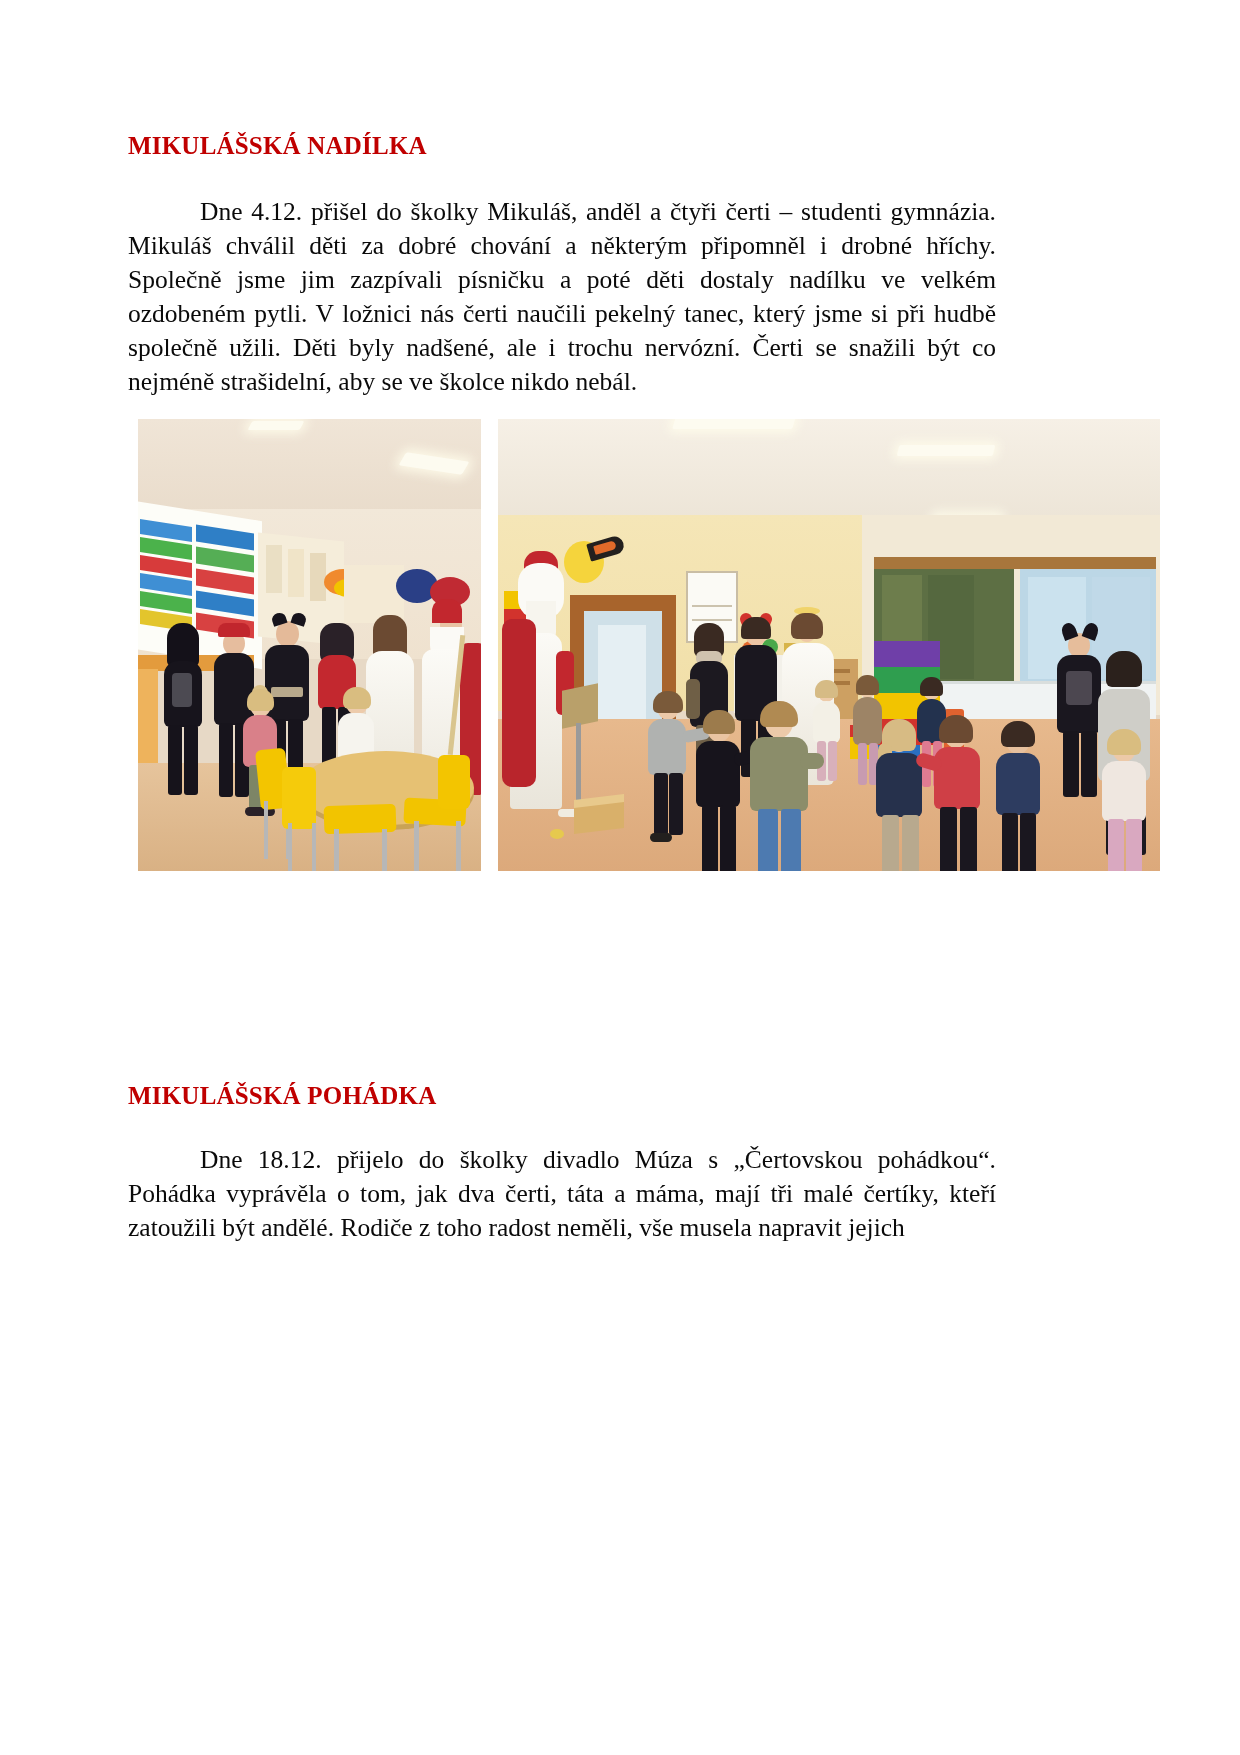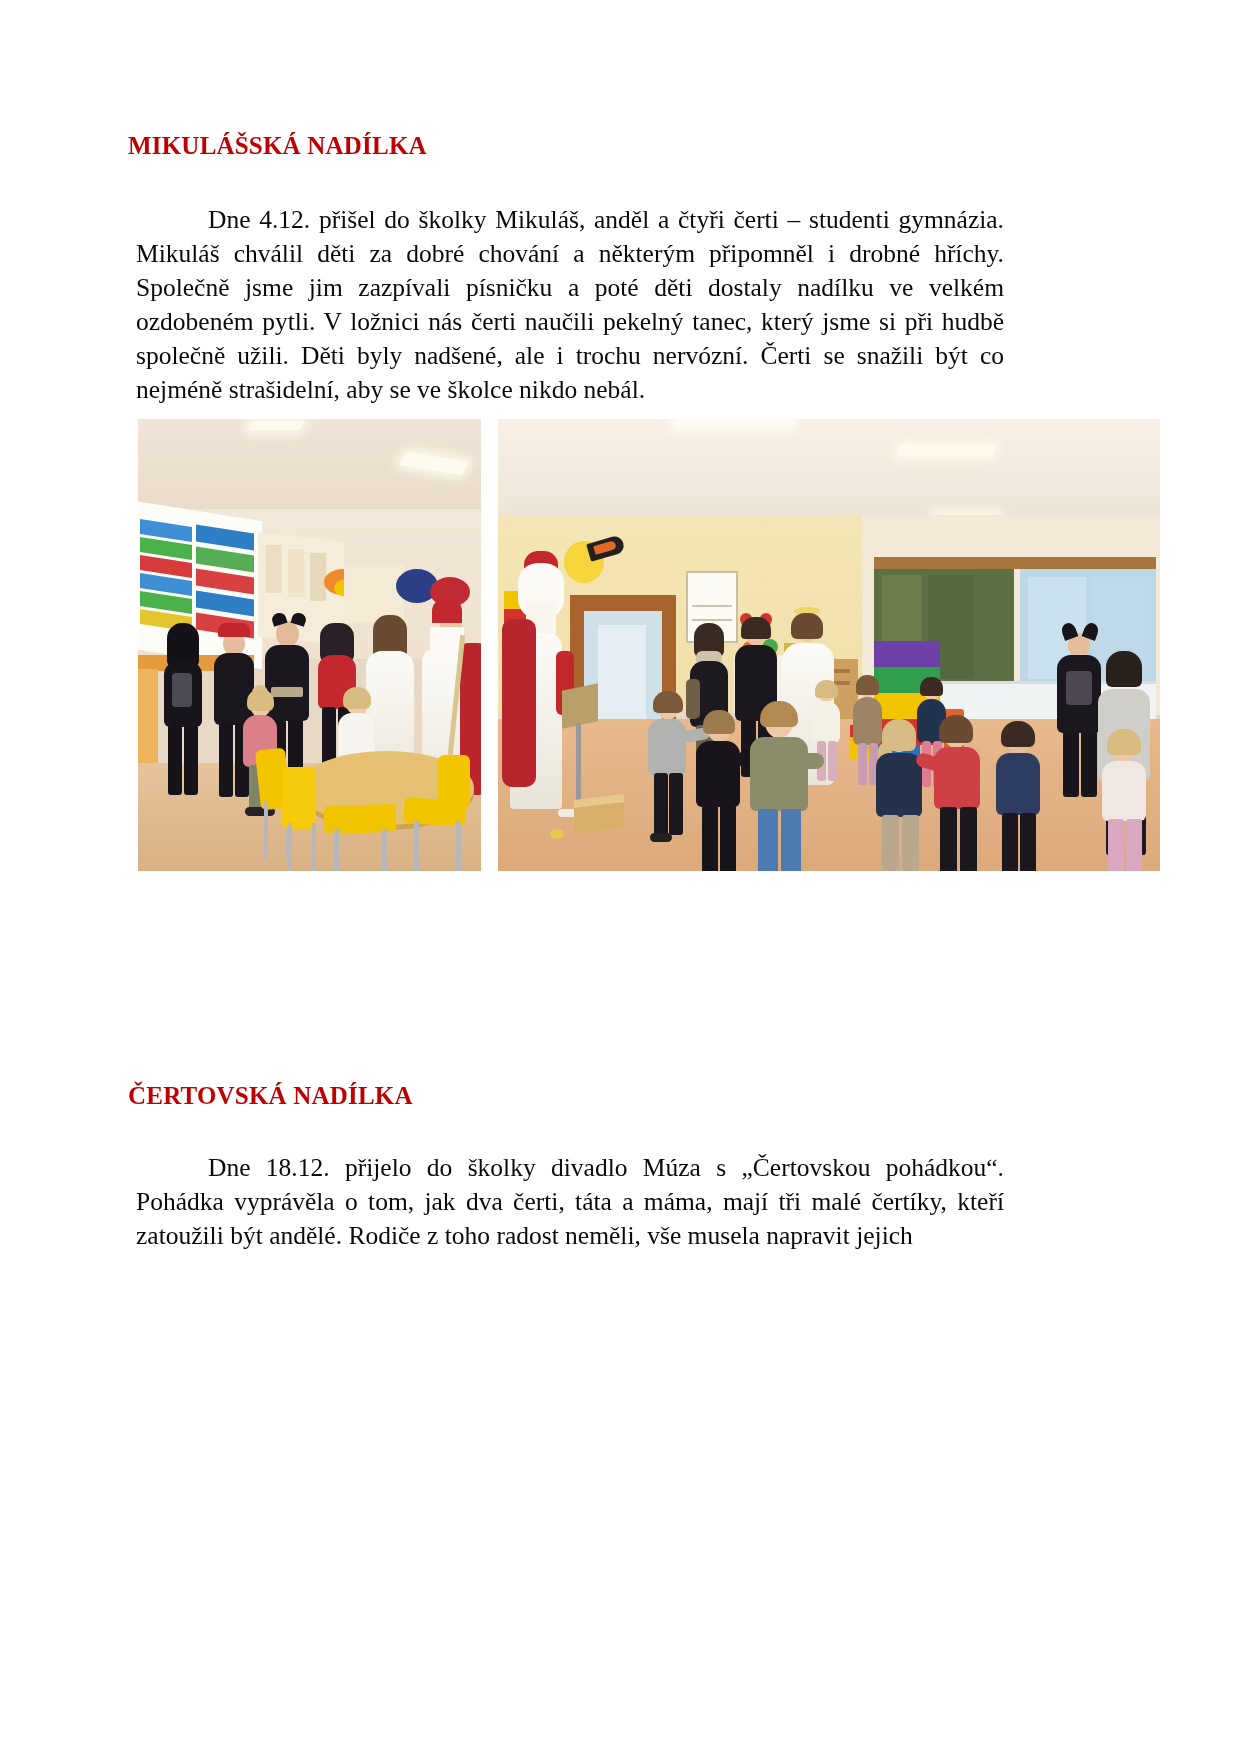--- a/index.html
+++ b/index.html
@@ -32,21 +32,21 @@
     margin: 0;
     white-space: nowrap;
   }
 
   .body-par {
     font-family: "Liberation Serif", "DejaVu Serif", serif;
     font-size: 25.5px;
     line-height: 34px;
     text-align: justify;
     text-justify: inter-word;
-    margin: 8px;
+    margin: 0;
     text-indent: 72px;
     color: #0a0a0a;
     hyphens: none;
   }
 
   
   #heading-mikulasska { position: absolute; left: 128px; top: 132px; }
 
   
   #paragraph-mikulasska {
@@ -446,17 +446,17 @@
           <div class="leg" style="left:26px;top:84px;width:16px;height:76px;background:#d9a8c0;"></div>
         </div>
 
         <div class="rect" style="left:76px;top:382px;width:50px;height:30px;background:#d9b06a;transform:skewY(-7deg);"></div>
         <div class="rect" style="left:76px;top:378px;width:50px;height:8px;background:#e8c98c;transform:skewY(-7deg);"></div>
         <div class="blob" style="left:52px;top:410px;width:14px;height:10px;background:#e6c94e;"></div>
       </div>
     </figure>
   </div>
 
-  <h1 class="section-heading" id="heading-certovska">ČERTOVSKÁ NADÍLKA</h1>
+  <h1 class="section-heading" id="heading-certovska">MIKULÁŠSKÁ POHÁDKA</h1>
 
   <p class="body-par" id="paragraph-certovska">Dne 18.12. přijelo do školky divadlo Múza s „Čertovskou pohádkou“. Pohádka vyprávěla o tom, jak dva čerti, táta a máma, mají tři malé čertíky, kteří zatoužili být andělé. Rodiče z toho radost neměli, vše musela napravit jejich</p>
 
 </div>
 
 </body></html>

